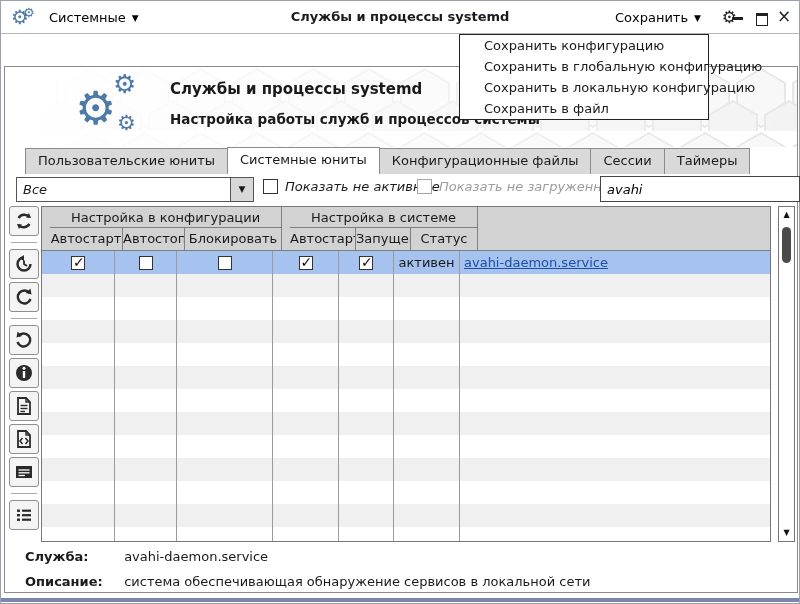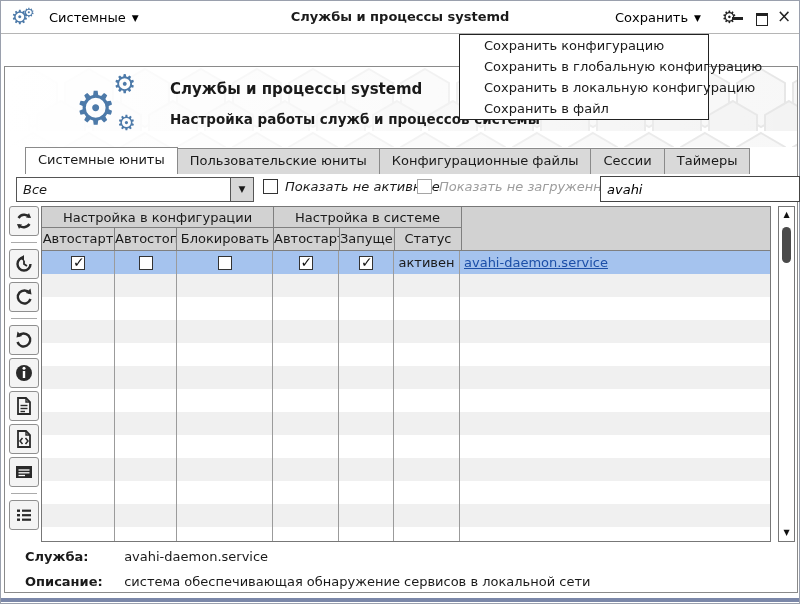--- a/index.html
+++ b/index.html
@@ -62,21 +62,21 @@
   
   .main { position:absolute; left:0; top:139px; width:100%; height:336px; }
   .toolbar { position:absolute; left:2px; top:0; width:33px; height:100%; display:flex; flex-direction:column; align-items:center; }
   .tbtn { width:30px; height:30px; margin-bottom:3px; border:1px solid #8f8f8f; border-radius:3px; background:#f4f4f4; display:flex; align-items:center; justify-content:center; cursor:pointer; }
   .tsep { width:26px; height:0; border-top:1px solid #aaa; margin:3px 0 6px; }
   .tbtn svg { display:block; }
 
   
   .table { position:absolute; left:36px; top:0; width:730px; height:336px; border:1px solid #777; overflow:hidden; background:#fff; }
   .thead { display:flex; height:44px; background:#d2d2d2; border-bottom:1px solid #7f7f7f; }
-  .hgroup { border-right:1px solid #7f7f7f; }
+  .hgroup { border-right:1px solid #7f7f7f;margin-left:8px; }
   .hg1 { width:232px; } .hg2 { width:188px; }
   .hgroup .glabel { height:21px; line-height:21px; text-align:center; border-bottom:1px solid #7f7f7f; }
   .hcols { display:flex; height:22px; }
   .hcol { line-height:22px; text-align:center; border-right:1px solid #7f7f7f; overflow:hidden; white-space:nowrap; }
   .hcol:last-child { border-right:none; }
   .w1{width:73px}.w2{width:62px}.w3{width:96px}.w4{width:66px}.w5{width:55px}.w6{width:66px}
   .hname { flex:1; display:flex; align-items:center; justify-content:center; }
   .trow { display:grid; grid-template-columns:73px 62px 96px 66px 55px 66px 1fr; height:23px; }
   .tcell { border-right:1px solid #9b9b9b; display:flex; align-items:center; justify-content:center; overflow:hidden; }
   .tcell:last-child { border-right:none; justify-content:flex-start; padding-left:4px; }
@@ -145,22 +145,22 @@
       <div class="logo">
         <span class="lg">⚙</span>
         <span class="md">⚙</span>
         <span class="sm">⚙</span>
       </div>
       <div class="hd-title">Службы и процессы systemd</div>
       <div class="hd-sub">Настройка работы служб и процессов системы</div>
     </div>
 
     <div class="tabbar">
+      <div class="tab">Пользовательские юниты</div>
       <div class="tab active">Системные юниты</div>
-      <div class="tab">Пользовательские юниты</div>
       <div class="tab">Конфигурационные файлы</div>
       <div class="tab">Сессии</div>
       <div class="tab">Таймеры</div>
     </div>
 
     <div class="filterbar">
       <div class="combo">
         <span class="combo-val">Все</span>
         <span class="combo-arrow">▼</span>
       </div>

